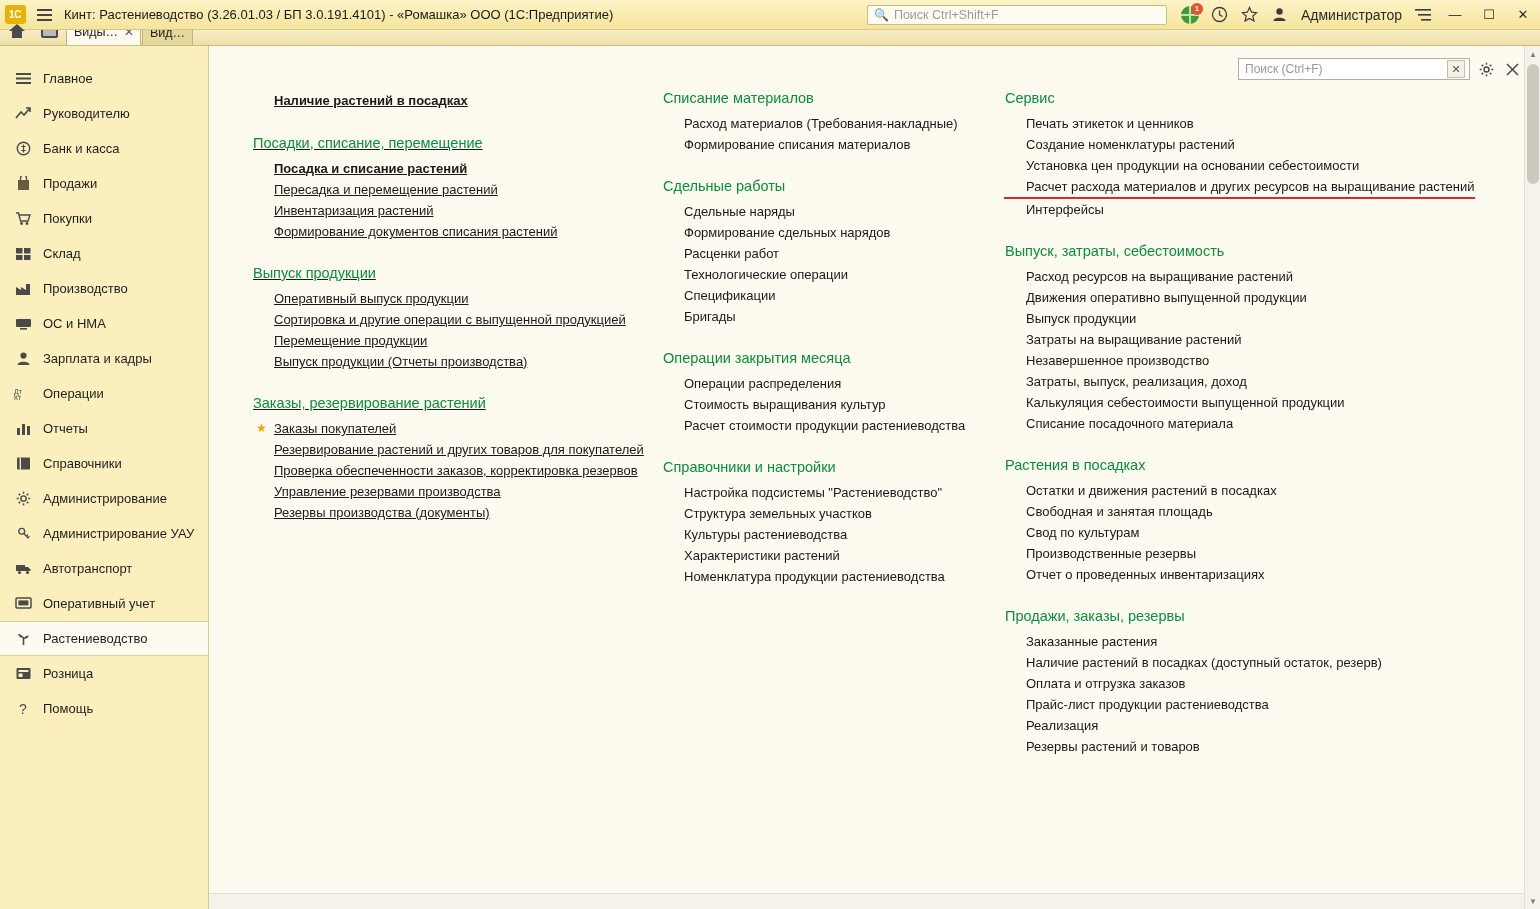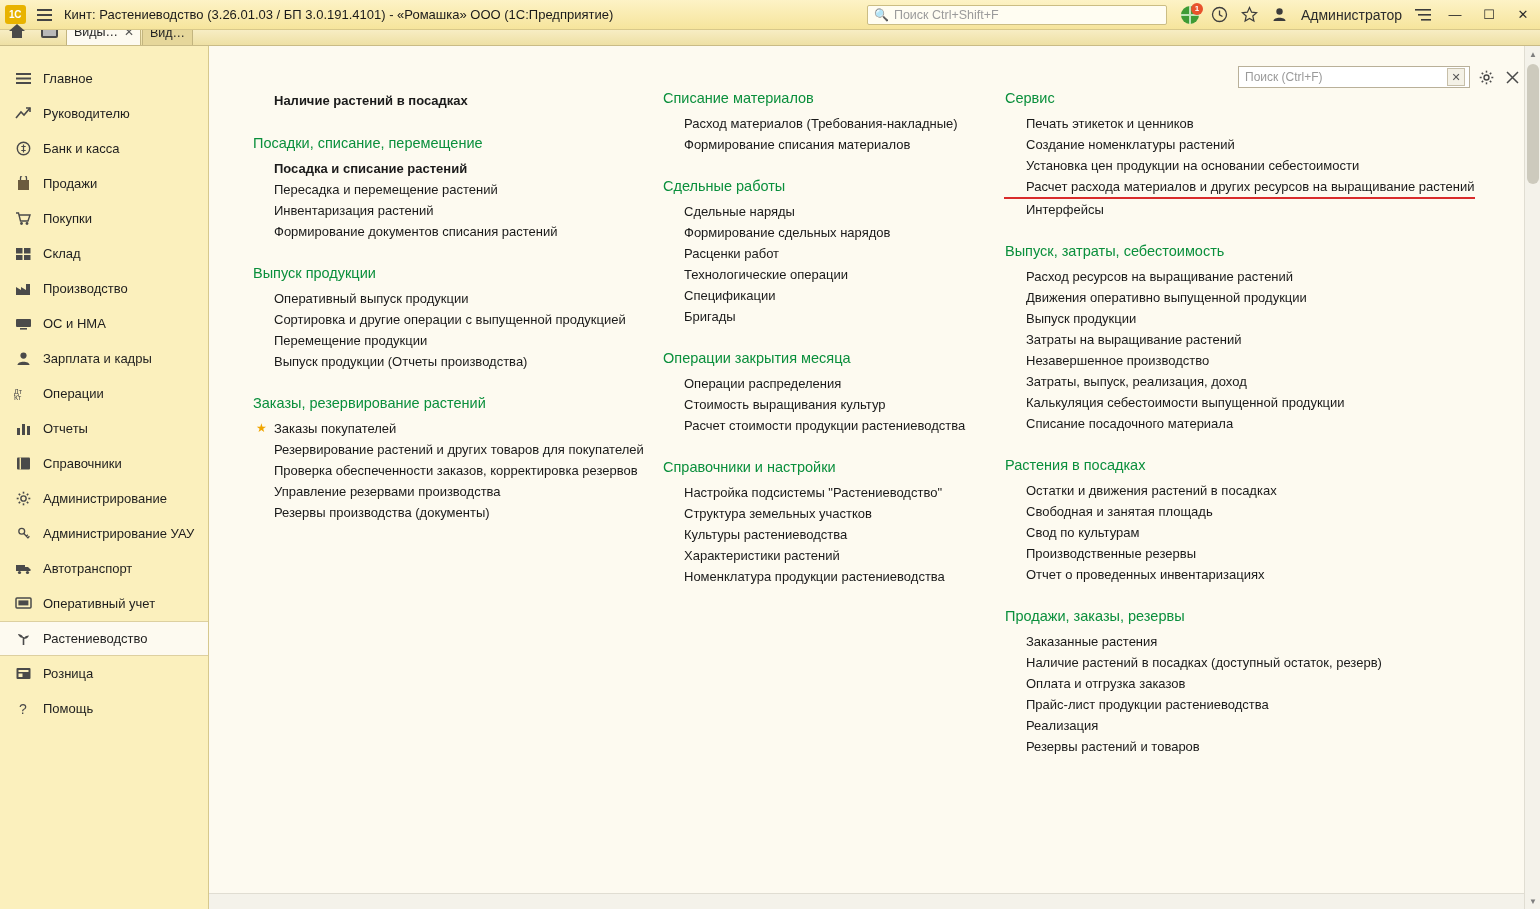--- a/index.html
+++ b/index.html
@@ -211,21 +211,21 @@
     overflow: hidden;
     background: #fdfaf0;
   }
   .content-inner {
     position: absolute;
     inset: 0;
     padding: 0;
   }
   .cmd-bar {
     position: absolute;
-    top: 20px; right: 18px;
+    top: 12px; right: 18px;
     display: flex; align-items: center;
     gap: 6px;
   }
   .cmd-search {
     width: 232px; height: 22px;
     background: #fff;
     border: 1px solid #b9b099;
     display: flex; align-items: center;
     padding: 0 4px 0 6px;
     font-size: 12px;
@@ -245,21 +245,21 @@
     color: #4a4a4a; font-size: 14px; cursor: pointer;
   }
   .columns {
     position: absolute;
     top: 44px; left: 0; right: 16px; bottom: 16px;
     display: flex;
     padding-left: 43px;
     overflow: hidden;
   }
   .col { flex: none; }
-  .col1 { width: 410px; }
+  .col1 { width: 410px; text-decoration: underline; }
   .col2 { width: 342px; }
   .col3 { width: 560px; }
 
   .grp-title {
     color: #0a8f3c;
     font-size: 14.5px;
     margin: 0 0 7px 0;
     padding-left: 1px;
   }
   .grp { margin-bottom: 23px; }

